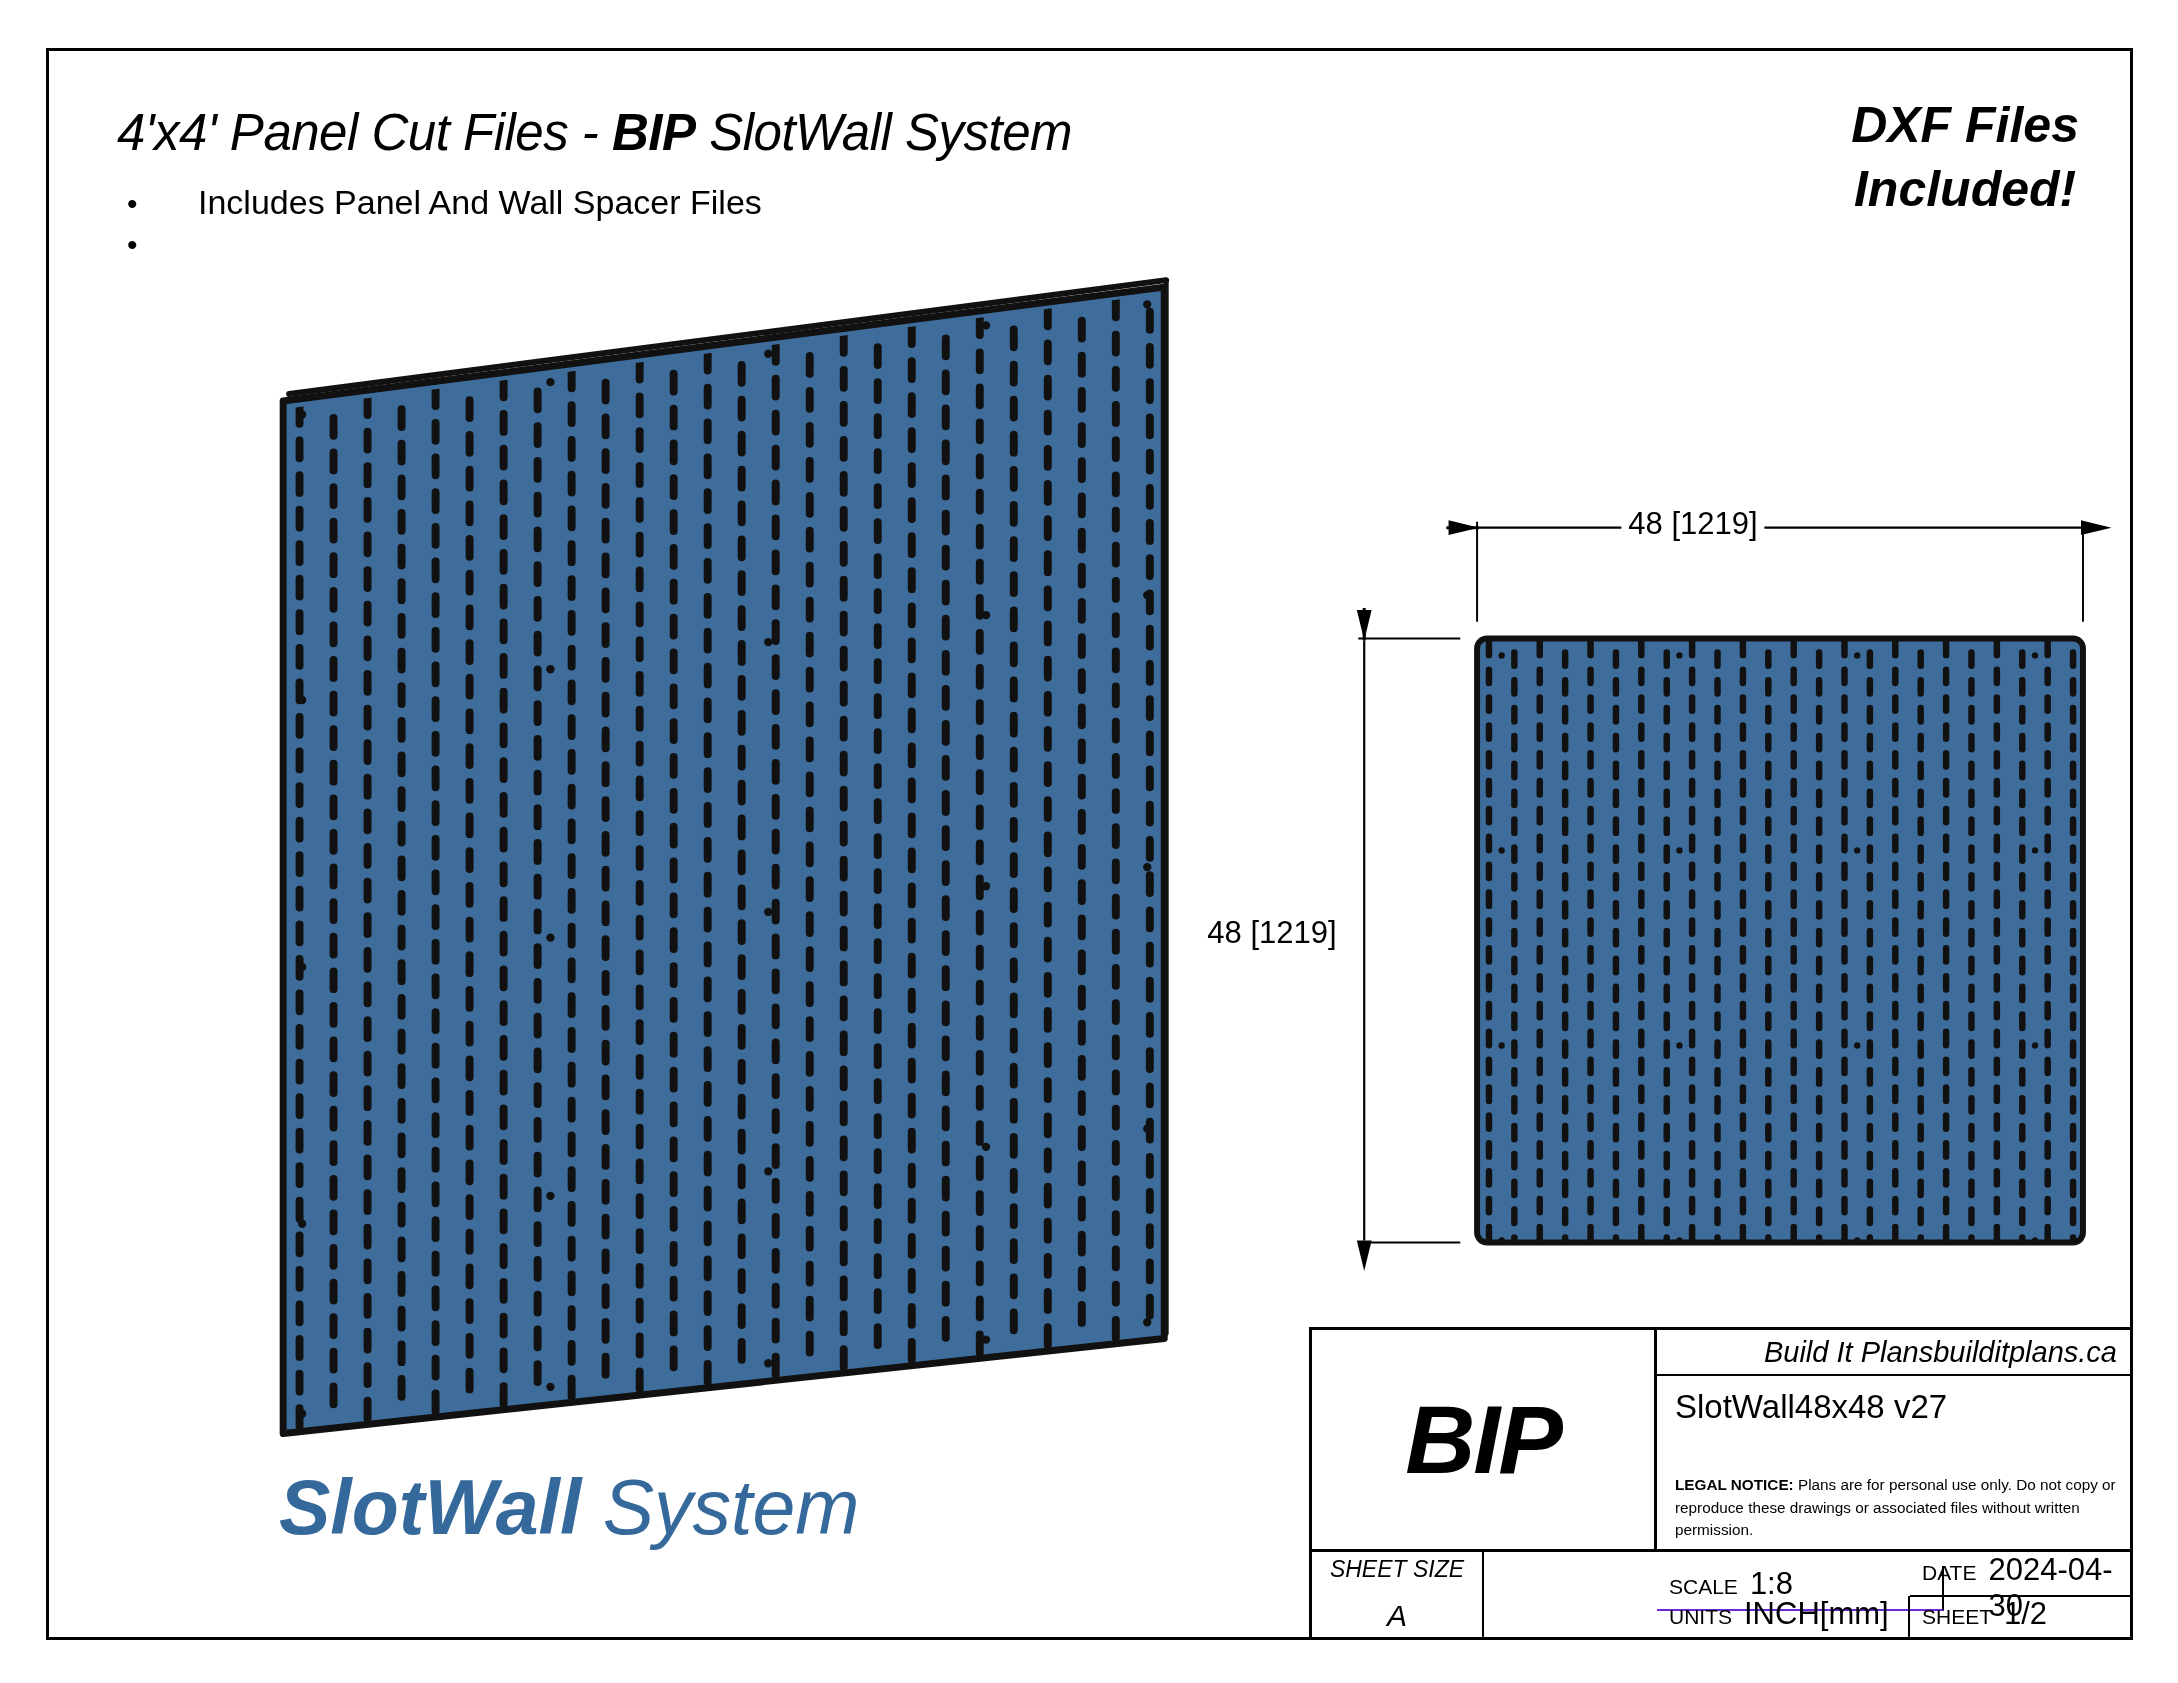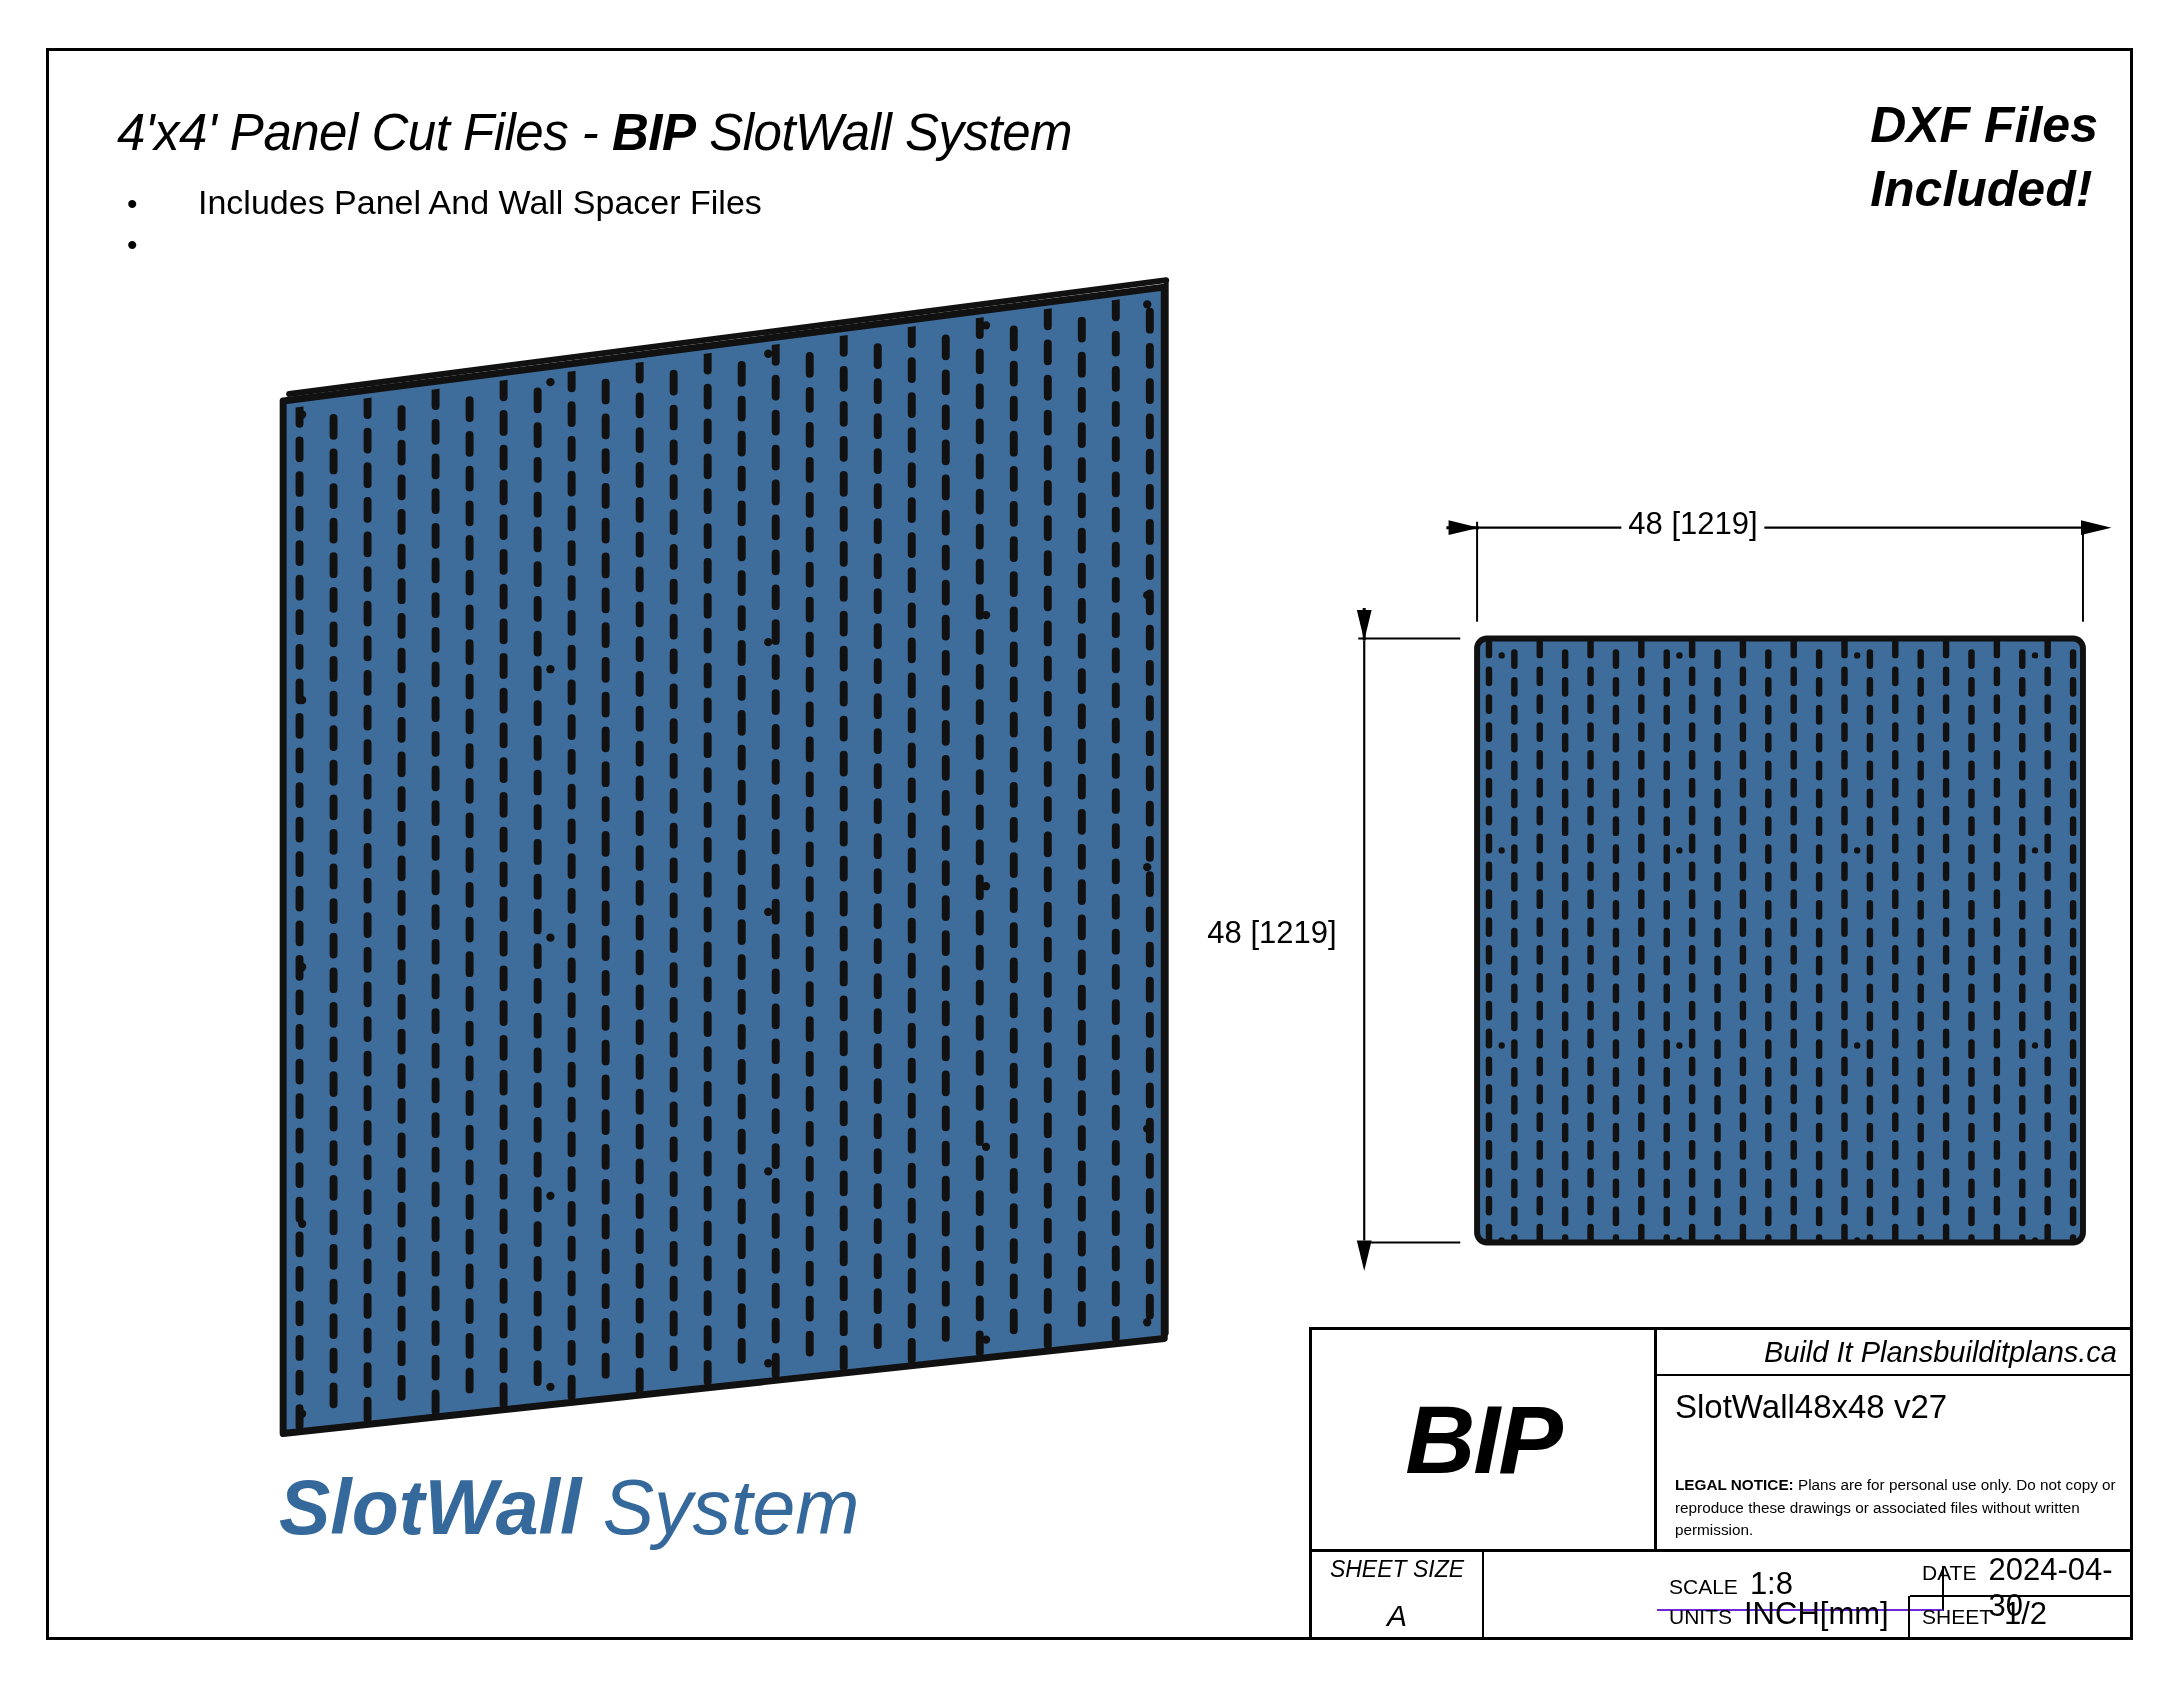--- a/index.html
+++ b/index.html
@@ -63,22 +63,23 @@
   }
   .bullet-dot {
     width: 71px;
     font-size: 30px;
     line-height: 1;
   }
   .bullet-row .bold { font-weight: bold; font-style: italic; }
 
   .dxf-block {
     position: absolute;
-    right: 80px;
+    right: 99px;
     top: 93px;
+    text-align: center;
     font-size: 50px;
     font-weight: bold;
     font-style: italic;
     line-height: 1.28;
     white-space: nowrap;
   }
 
   
   .footer-logo {
     position: absolute;

